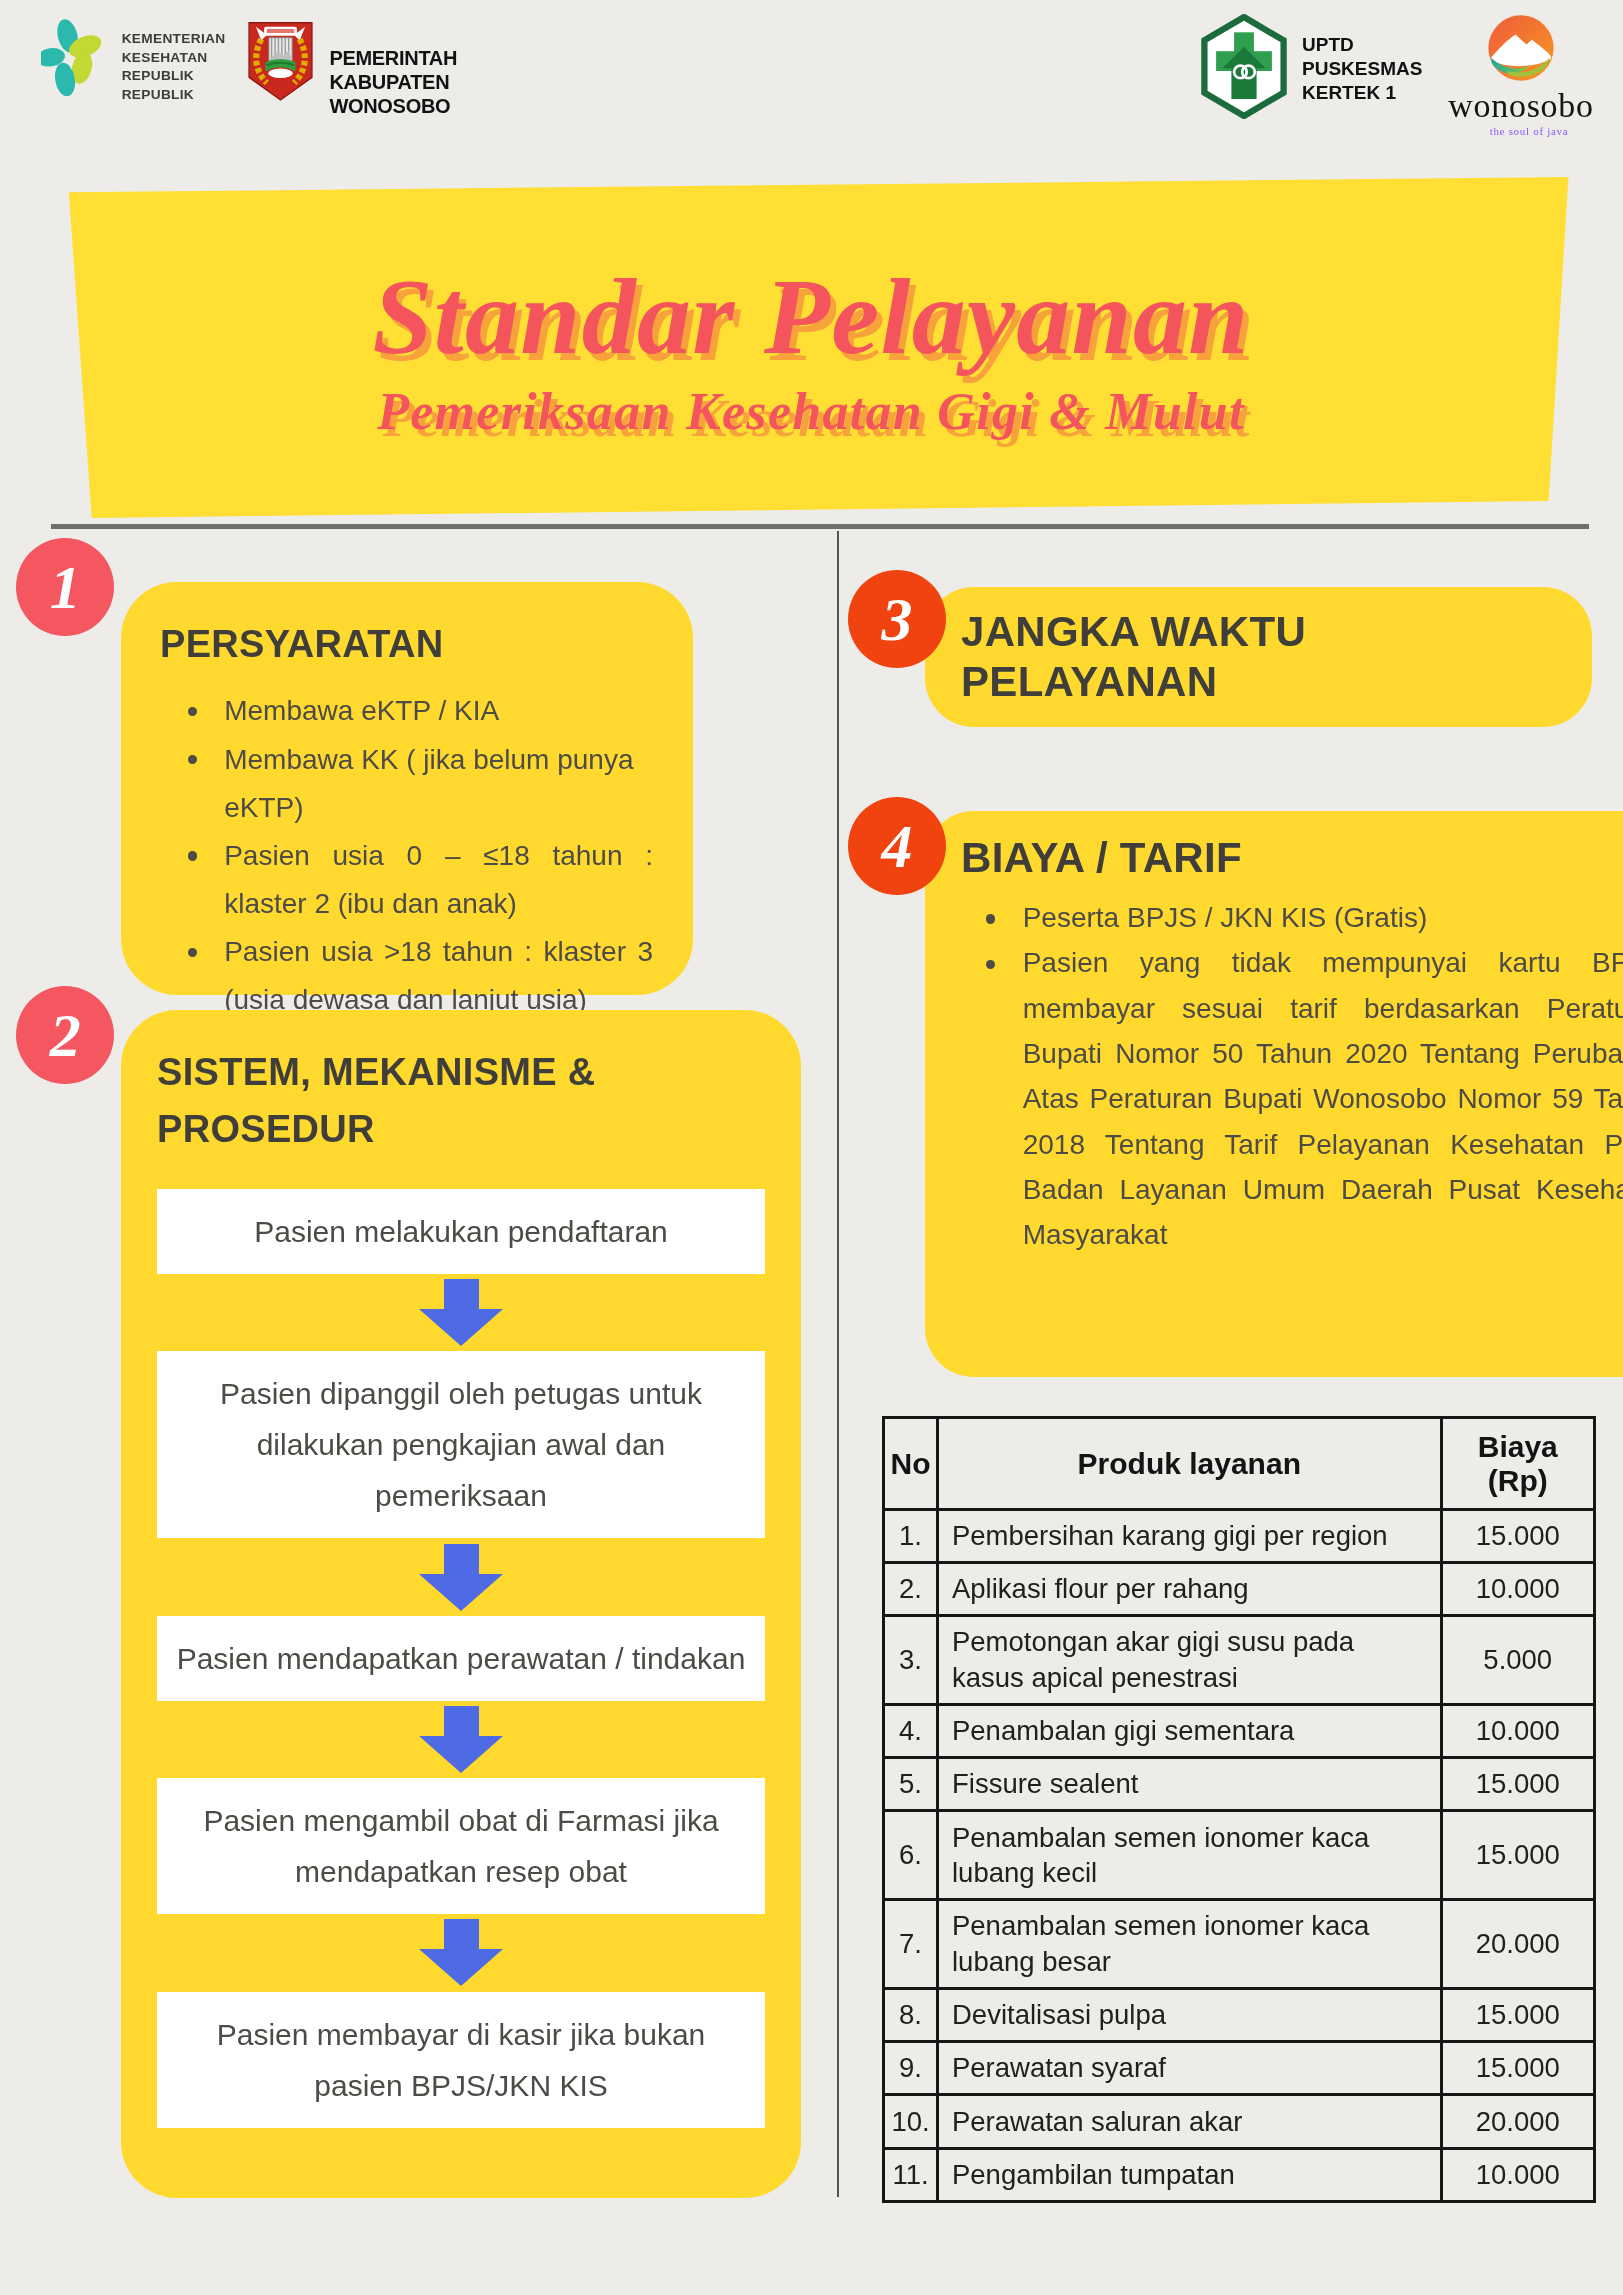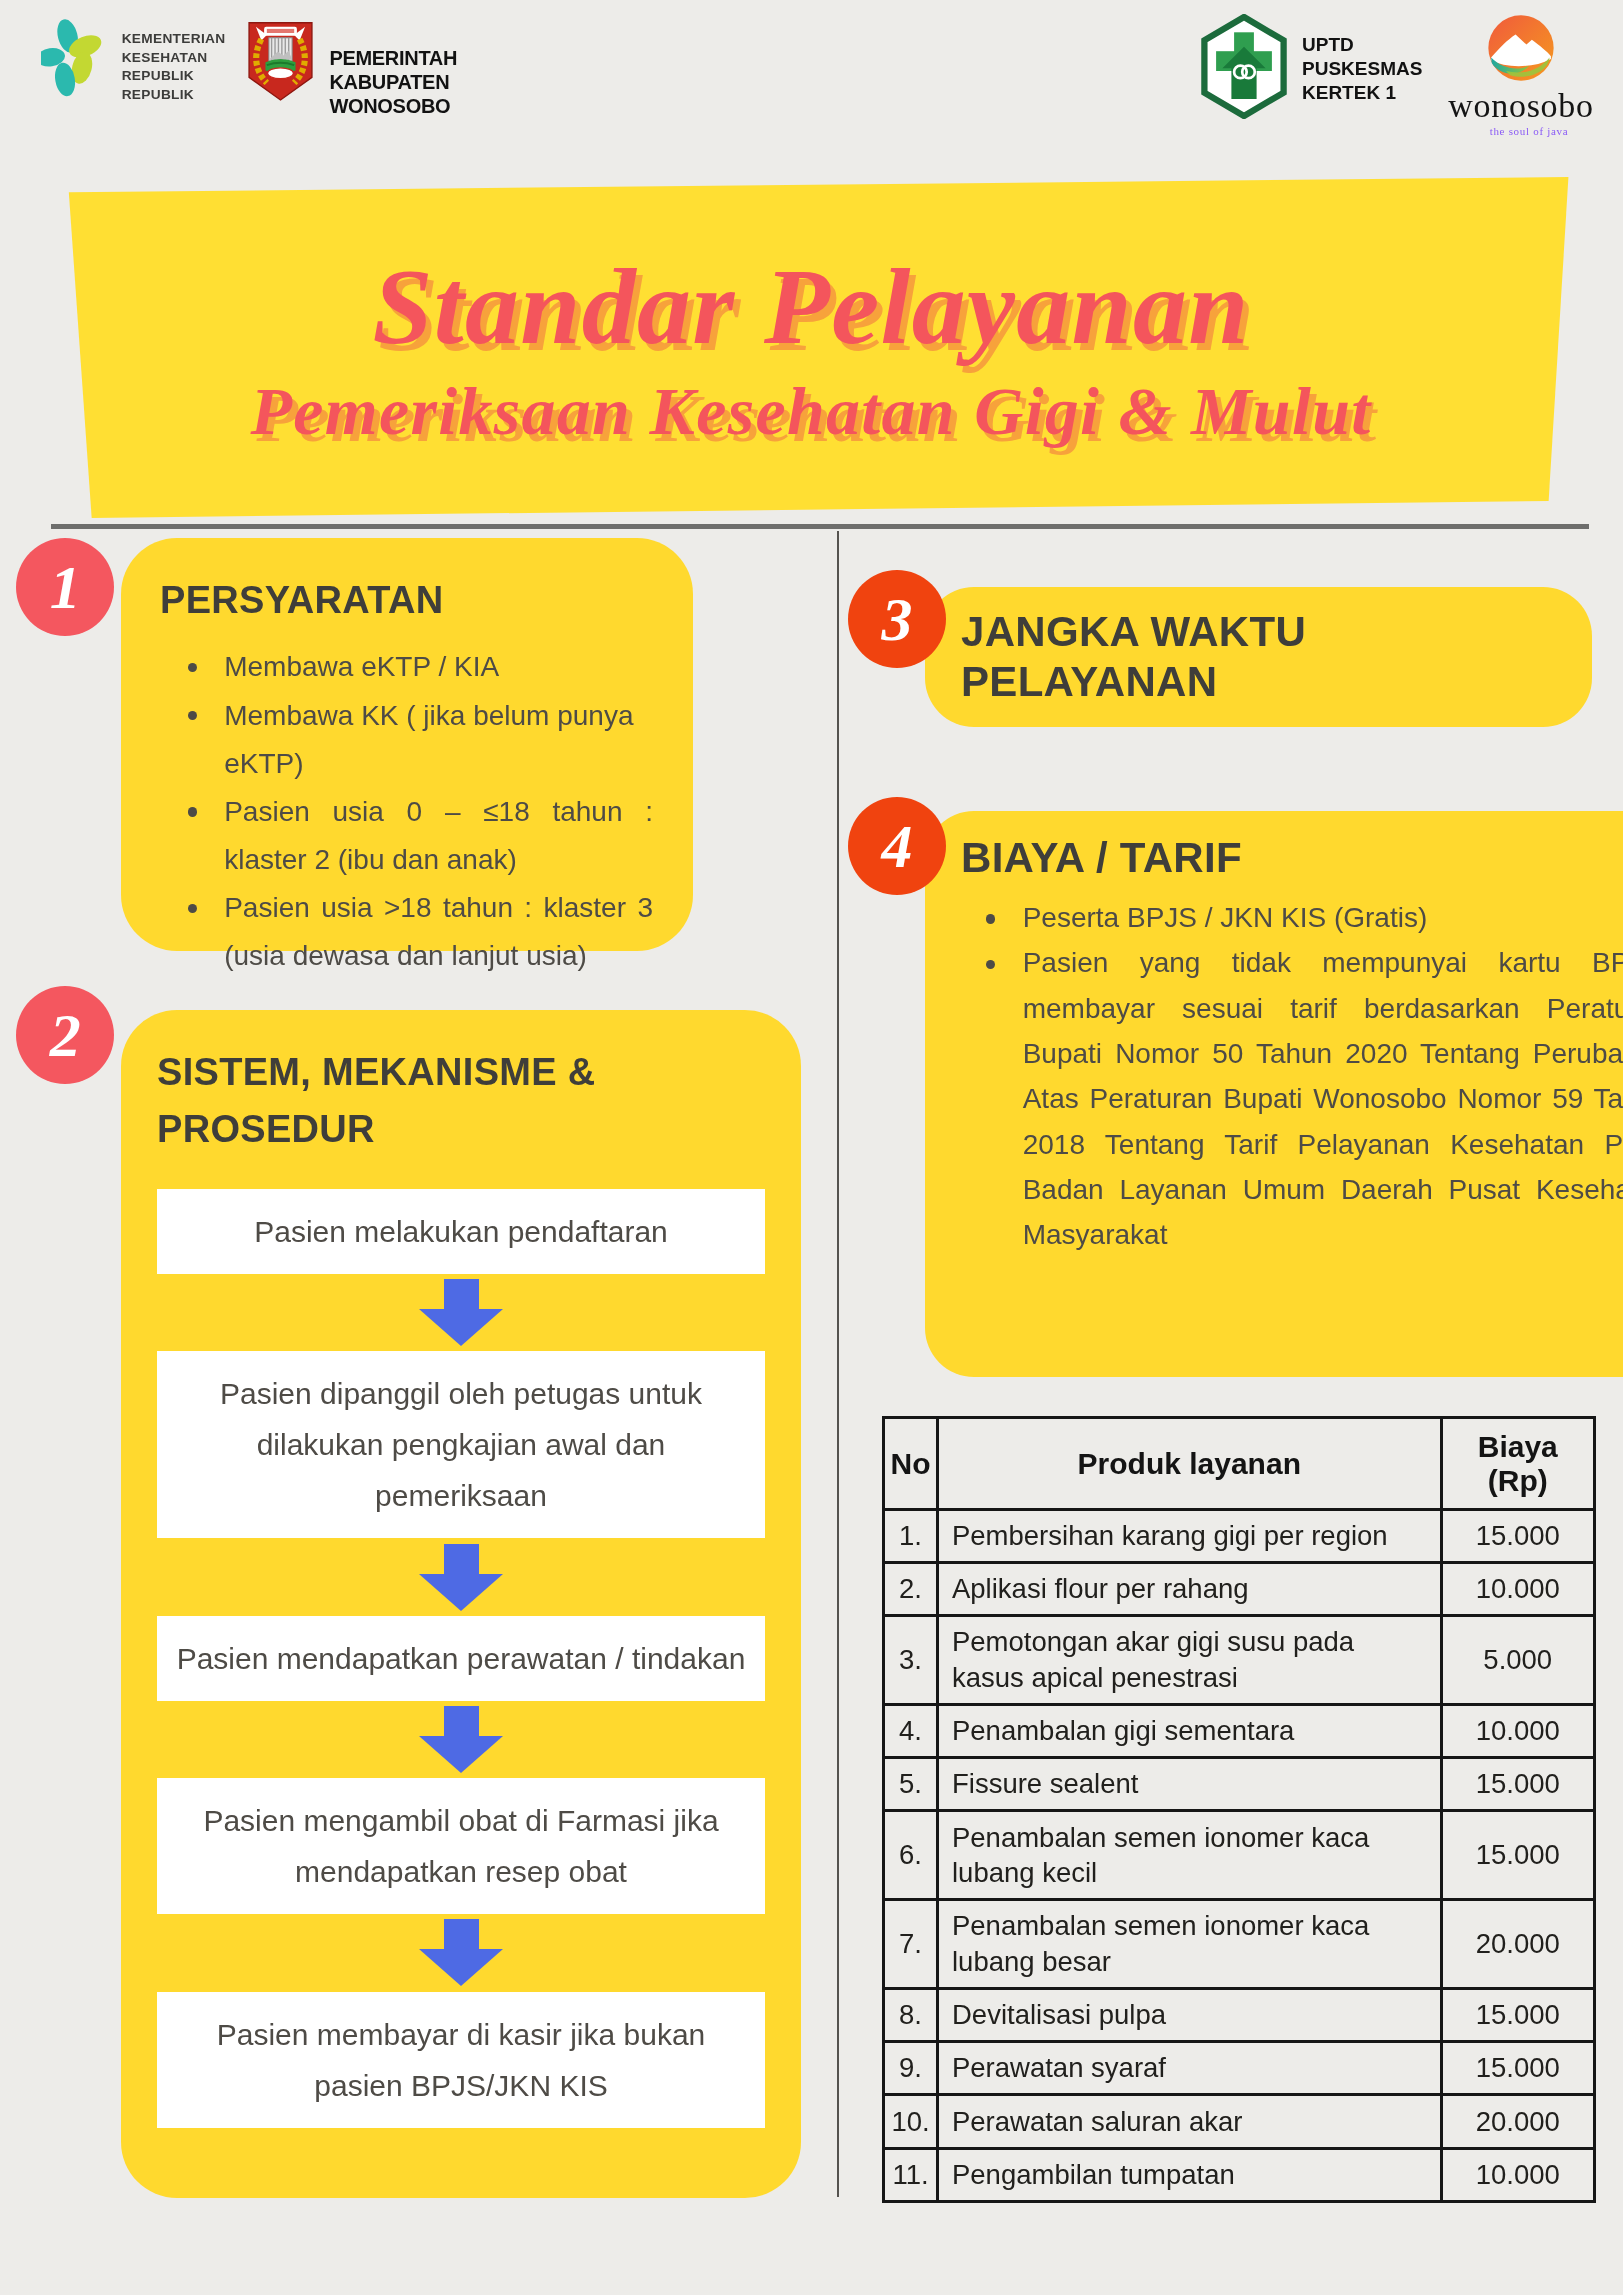--- a/index.html
+++ b/index.html
@@ -43,21 +43,21 @@
     clip-path:polygon(1.3% 4.5%, 99.7% 0%, 98.4% 95%, 2.8% 100%);
     display:flex;flex-direction:column;align-items:center;justify-content:center;gap:3px;
   }
   .script{
     font-family:"Liberation Serif",serif;font-style:italic;font-weight:700;
     color:var(--title-red);
     text-shadow:5.9px 7.2px 0 var(--title-shadow);
     white-space:nowrap;letter-spacing:1.3px;
   }
   .t1{font-size:108px;}
-  .t2{font-size:68px;}
+  .t2{font-size:52px;}
 
   
   .hrule{position:absolute;left:51px;top:524px;width:1538px;height:5.2px;background:#6e6e6c;}
   .vdivider{position:absolute;left:837px;top:531px;width:2px;height:1666px;background:#55534f;}
 
   
   .badge{
     position:absolute;width:98px;height:98px;border-radius:50%;
     color:#fff;display:flex;align-items:center;justify-content:center;
     font-family:"Liberation Serif",serif;font-style:italic;font-weight:700;font-size:62px;
@@ -66,21 +66,21 @@
   .badge.pink{background:var(--badge-pink);}
   .badge.orange{background:var(--badge-orange);}
   .badge-1{left:16.3px;top:538px;}
   .badge-2{left:16.3px;top:986px;}
   .badge-3{left:848px;top:570px;}
   .badge-4{left:848px;top:797px;}
 
   
   .card{position:absolute;background:var(--card-yellow);z-index:2;}
   .card h2{font-size:38px;font-weight:700;color:var(--heading-gray);letter-spacing:0.3px;line-height:1.5;}
-  .card-1{left:121px;top:538px;width:572px;height:413px;border-radius:56px;padding:34px 40px 0 39px;}
+  .card-1{left:121px;top:582px;width:572px;height:413px;border-radius:56px;padding:34px 40px 0 39px;}
   .card-2{left:121px;top:1010px;width:680px;height:1188px;border-radius:56px;padding:34px 36px 0 36px;}
   .card-3{left:925px;top:587px;width:667px;height:140px;border-radius:49px;padding:19.6px 33px 0 36px;}
   .card-4{left:925px;top:811px;width:781px;height:566px;border-radius:49px;padding:21.6px 31px 0 36px;}
 
   ul.bullets{list-style:none;margin-top:14.4px;}
   ul.bullets li{display:flex;gap:27.5px;font-size:28px;line-height:1.72;color:var(--body-gray);}
   ul.bullets .dot{flex:0 0 9.2px;width:9.2px;height:9.2px;border-radius:50%;background:var(--body-gray);margin-top:19.6px;}
   ul.bullets .just{text-align:justify;}
   .card-1 ul.bullets{padding-left:27.5px;}
 

